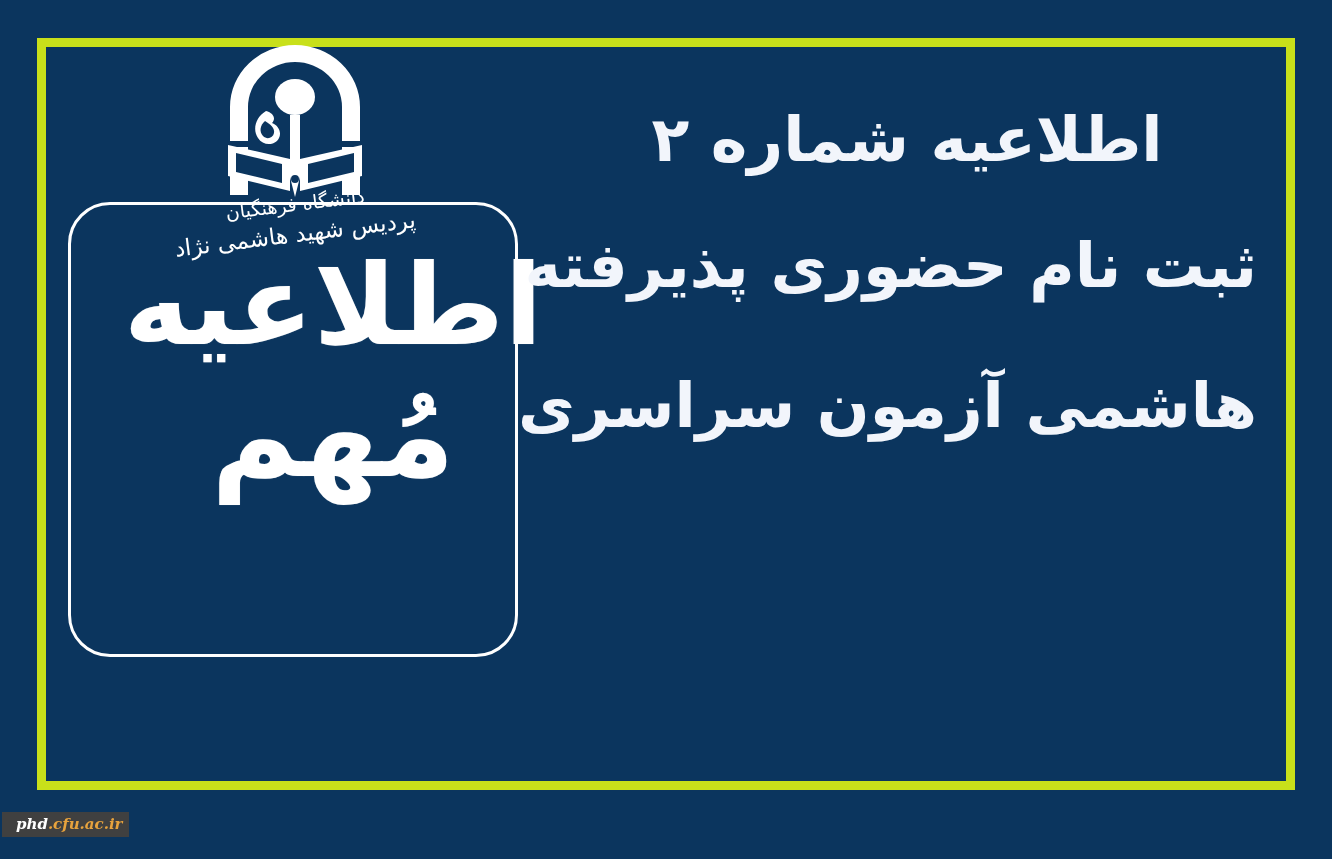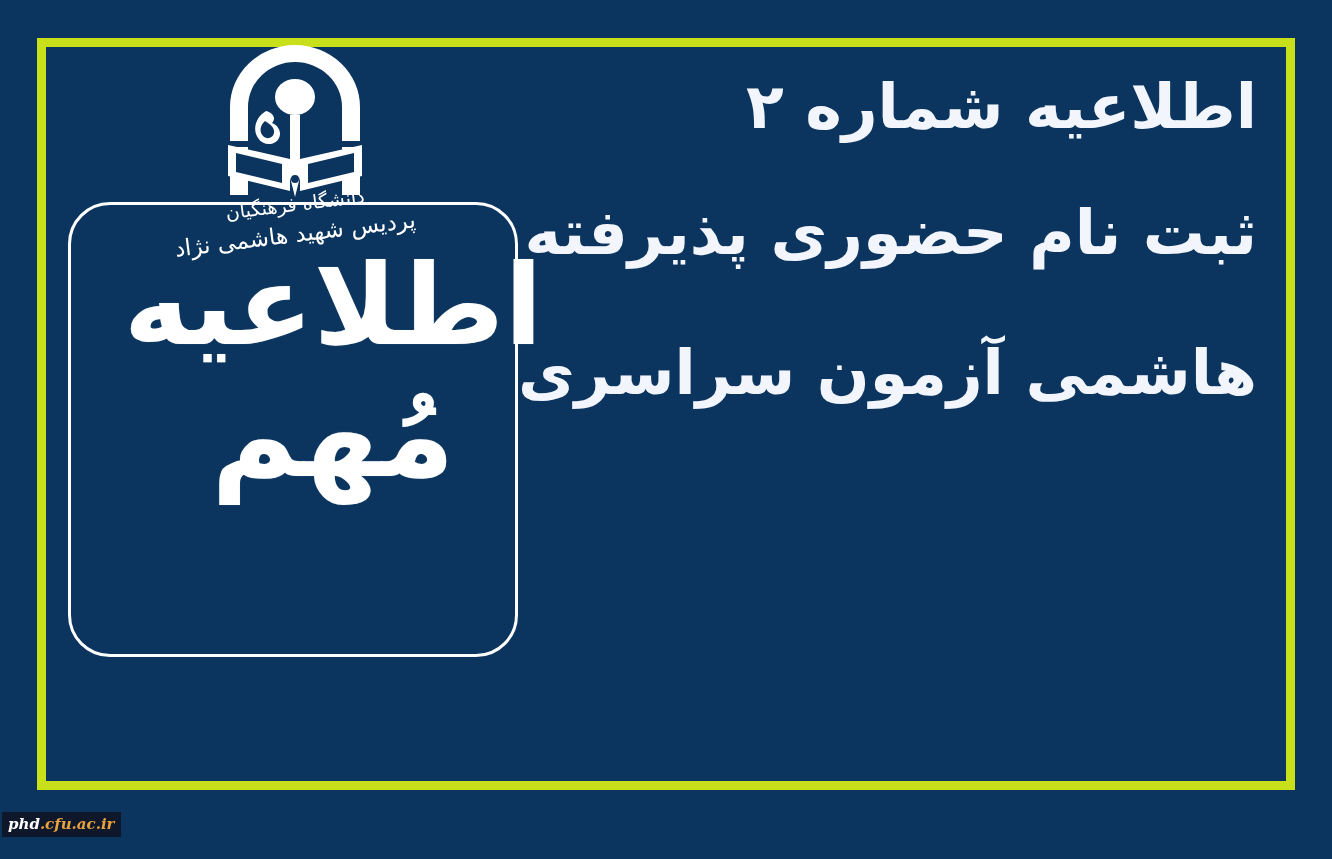--- a/index.html
+++ b/index.html
@@ -90,42 +90,43 @@
     color:#ffffff;
     text-shadow:0 0 1px rgba(255,255,255,.35);
   }
   .panel-word.w2{
     font-size:118px;
     margin-top:6px;
   }
   
   .right-col{
     position:absolute;
-    right:75px;top:76px;
+    right:75px;top:109px;
     width:700px;height:640px;
+    text-align:center;
     color:#ffffff;
   }
   .headline{
     display:block;
     font-size:62px;
     font-weight:bold;
     color:#f2f5fb;
     line-height:1.0;
     margin:0 0 64px 0;
     white-space:nowrap;
   }
   .headline.h2{margin-bottom:78px;}
   .headline.h3{margin-bottom:60px;}
   .headline.h4{margin-bottom:0;}
   
   .watermark{
     position:absolute;
     left:2px;bottom:22px;
-    background:#0f172a;
-    padding:3px 6px 4px 6px;
+    background:#404040;
+    padding:3px 6px 4px 14px;
     font-size:15px;
     font-weight:bold;
     font-style:italic;
     font-family:"DejaVu Serif","Liberation Serif",serif;
     letter-spacing:0px;
     direction:ltr;
     white-space:nowrap;
   }
   .wm-a{color:#ffffff;}
   .wm-b{color:#e8a33d;}

